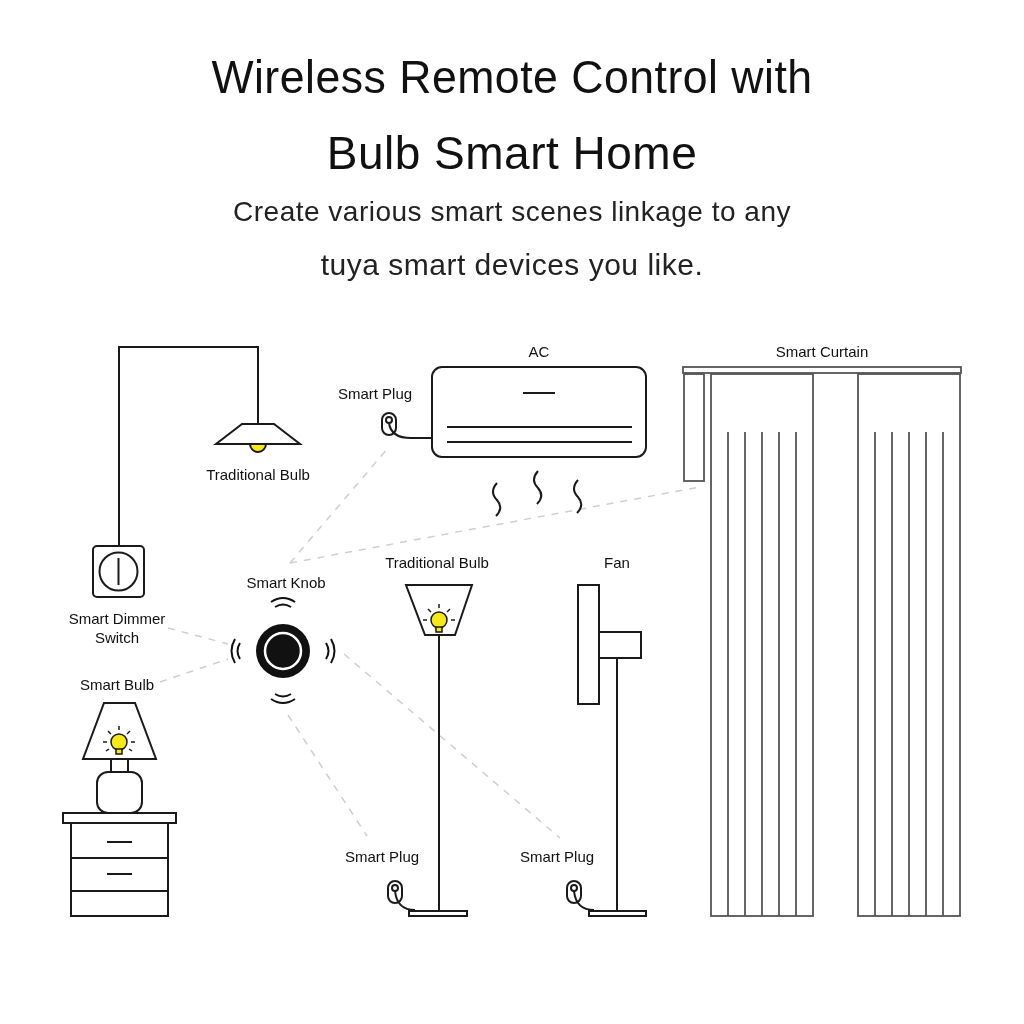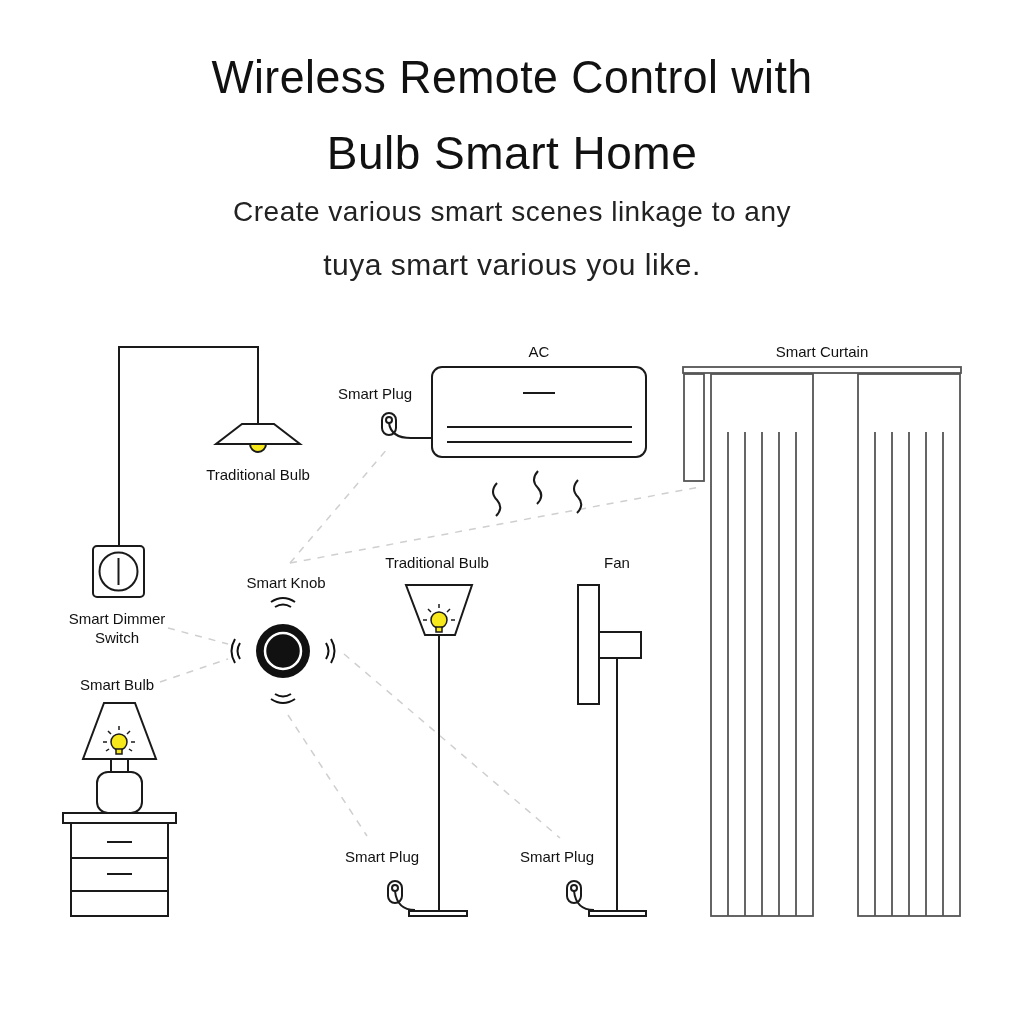--- a/index.html
+++ b/index.html
@@ -11,21 +11,21 @@
   .s2 { top: 248px; font-size: 30px; color: #222; }
   svg.diagram { position: absolute; left: 0; top: 0; }
   .lbl { font-family: "Liberation Sans", sans-serif; font-size: 15px; fill: #111; }
 </style>
 </head>
 <body>
 
 <div class="title t1">Wireless Remote Control with</div>
 <div class="title t2">Bulb Smart Home</div>
 <div class="title s1">Create various smart scenes linkage to any</div>
-<div class="title s2">tuya smart various you like.</div>
+<div class="title s2">tuya smart devices you like.</div>
 
 <svg class="diagram" width="1024" height="1024" viewBox="0 0 1024 1024">
 
   <g stroke="#cfcfcf" stroke-width="1.5" stroke-dasharray="7,7" fill="none">
     <line x1="290" y1="563" x2="388" y2="448"></line>
     <line x1="290" y1="563" x2="700" y2="487"></line>
     <line x1="168" y1="628" x2="228" y2="644"></line>
     <line x1="160" y1="682" x2="228" y2="659"></line>
     <line x1="344" y1="654" x2="560" y2="838"></line>
     <line x1="288" y1="715" x2="367" y2="836"></line>

